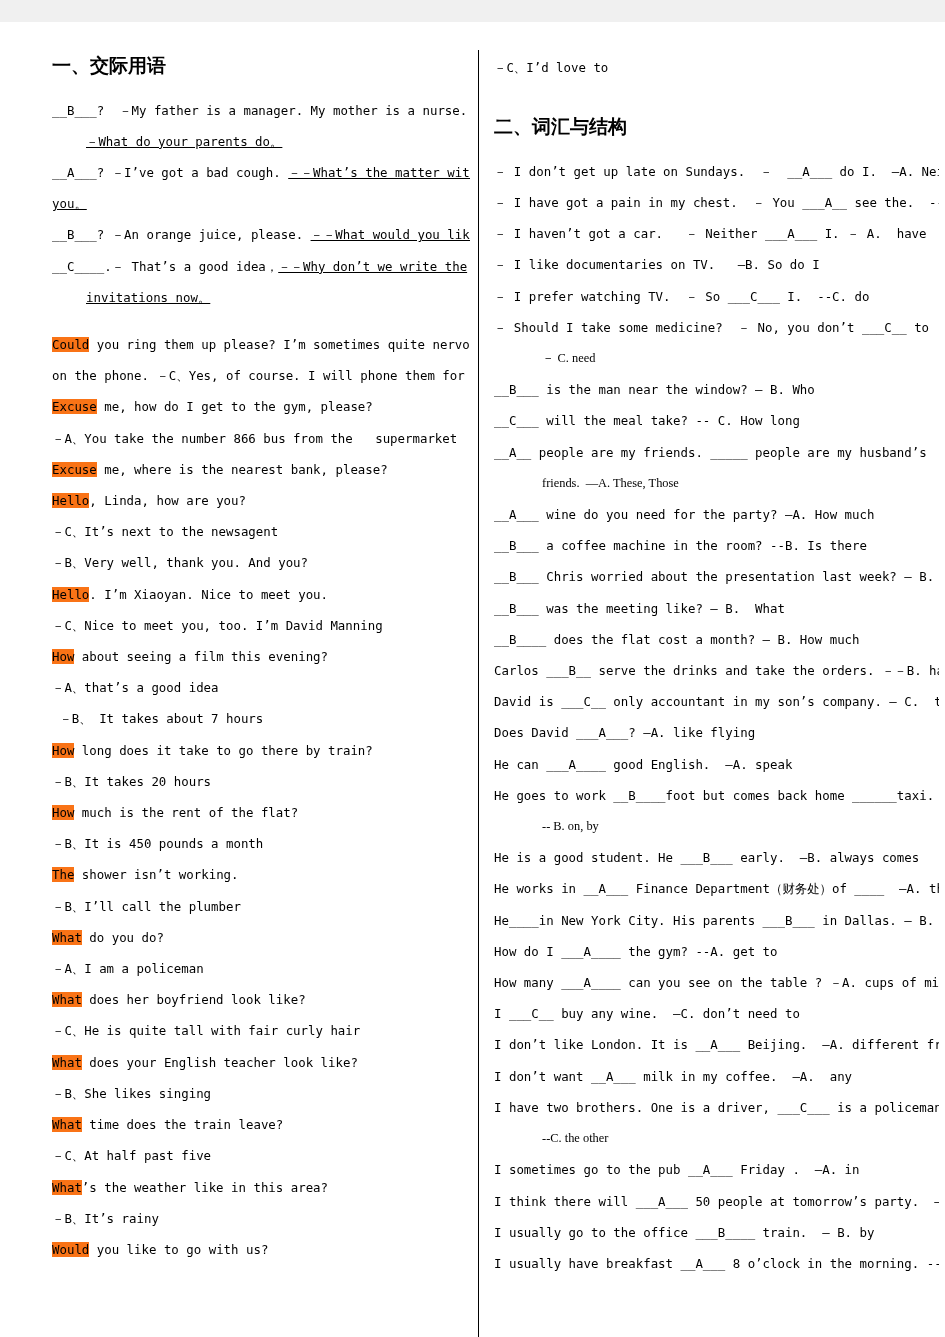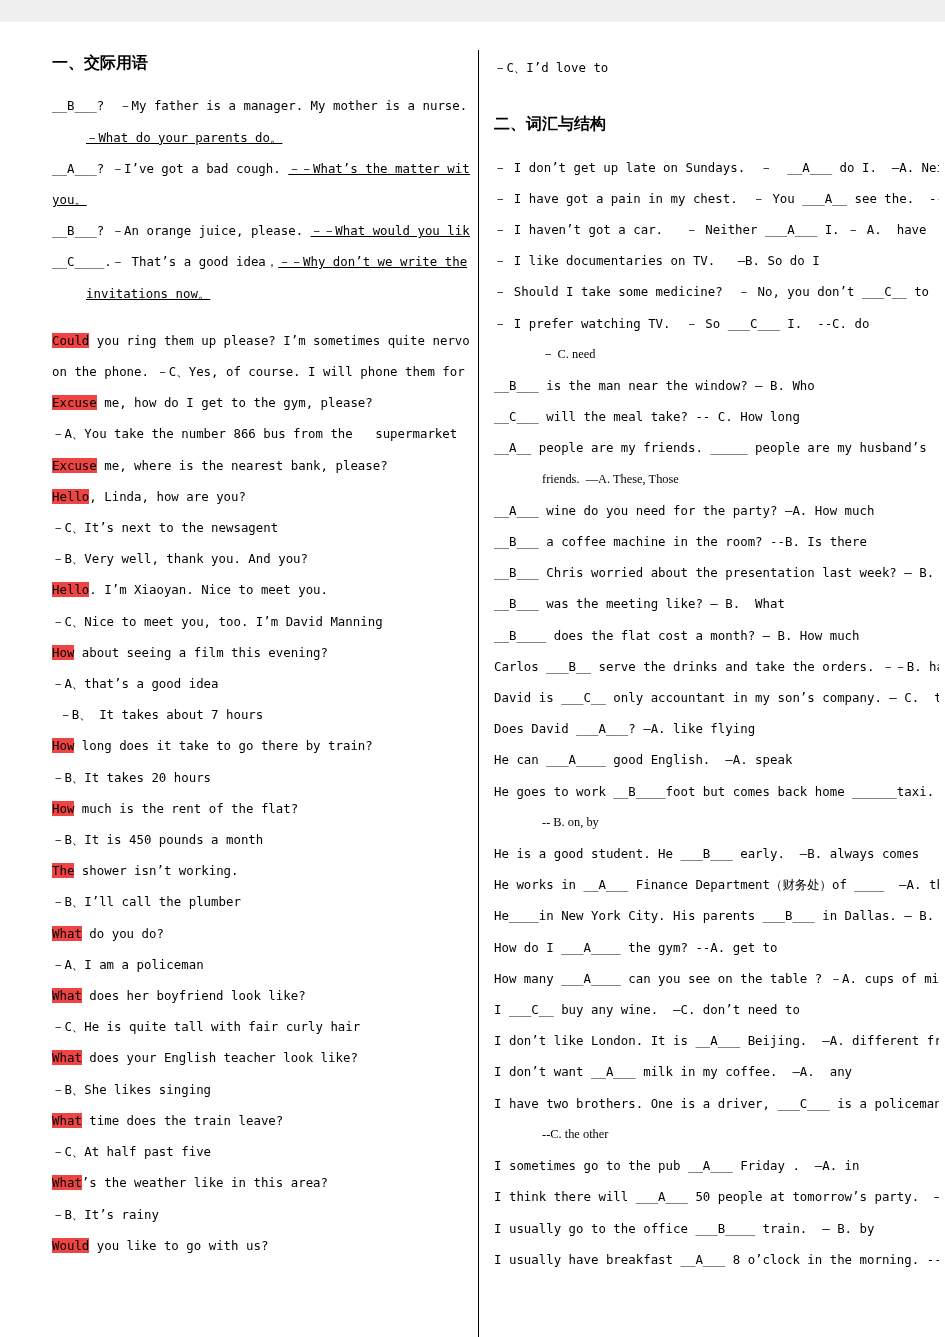--- a/index.html
+++ b/index.html
@@ -51,21 +51,21 @@
     position: absolute;
     left: 478px;
     top: 28px;
     width: 0;
     height: 1287px;
     border-left: 1.4px solid #000;
   }
   .heading {
     font-family: "DejaVu Sans", sans-serif;
     font-weight: bold;
-    font-size: 16px;
+    font-size: 19px;
     color: #000;
     line-height: 1.4;
     margin: 0 0 16px 0;
     white-space: nowrap;
   }
   .heading-gap {
     margin-top: 30px;
   }
   .line {
     font-family: "DejaVu Sans Mono", monospace;
@@ -75,21 +75,21 @@
     white-space: pre;
     margin: 0;
     letter-spacing: 0px;
   }
   .line.indent1 { padding-left: 34px; }
   .line.indent2 { padding-left: 48px; font-family: Liberation Serif, serif; }
   .u {
     text-decoration: underline;
   }
   .hl {
-    background: #ef4444;
+    background: #f97316;
     margin-top: 16px;
   }
   .blank-line {
     height: 16px;
   }
 </style>
 </head>
 <body>
 
 <div class="page">
@@ -141,22 +141,22 @@
     </div>
 
     <div class="col col-right">
       <div class="line">－C、I’d love to</div>
       <div class="heading heading-gap">二、词汇与结构</div>
       <div id="right-body">
           <div class="line"><span>－ I don’t get up late on Sundays.  －  __A___ do I.  —A. Neither</span></div>
           <div class="line"><span>－ I have got a pain in my chest.  － You ___A__ see the.  --A. should</span></div>
           <div class="line"><span>－ I haven’t got a car.   － Neither ___A___ I. － A.  have</span></div>
           <div class="line"><span>－ I like documentaries on TV.   —B. So do I</span></div>
+          <div class="line"><span>－ I prefer watching TV.  － So ___C___ I.  --C. do</span></div>
           <div class="line"><span>－ Should I take some medicine?  － No, you don’t ___C__ to</span></div>
-          <div class="line"><span>－ I prefer watching TV.  － So ___C___ I.  --C. do</span></div>
           <div class="line indent2"><span>－ C. need</span></div>
           <div class="line"><span>__B___ is the man near the window? — B. Who</span></div>
           <div class="line"><span>__C___ will the meal take? -- C. How long</span></div>
           <div class="line"><span>__A__ people are my friends. _____ people are my husband’s</span></div>
           <div class="line indent2"><span>friends.  —A. These, Those</span></div>
           <div class="line"><span>__A___ wine do you need for the party? —A. How much</span></div>
           <div class="line"><span>__B___ a coffee machine in the room? --B. Is there</span></div>
           <div class="line"><span>__B___ Chris worried about the presentation last week? — B. Was</span></div>
           <div class="line"><span>__B___ was the meeting like? — B.  What</span></div>
           <div class="line"><span>__B____ does the flat cost a month? — B. How much</span></div>

